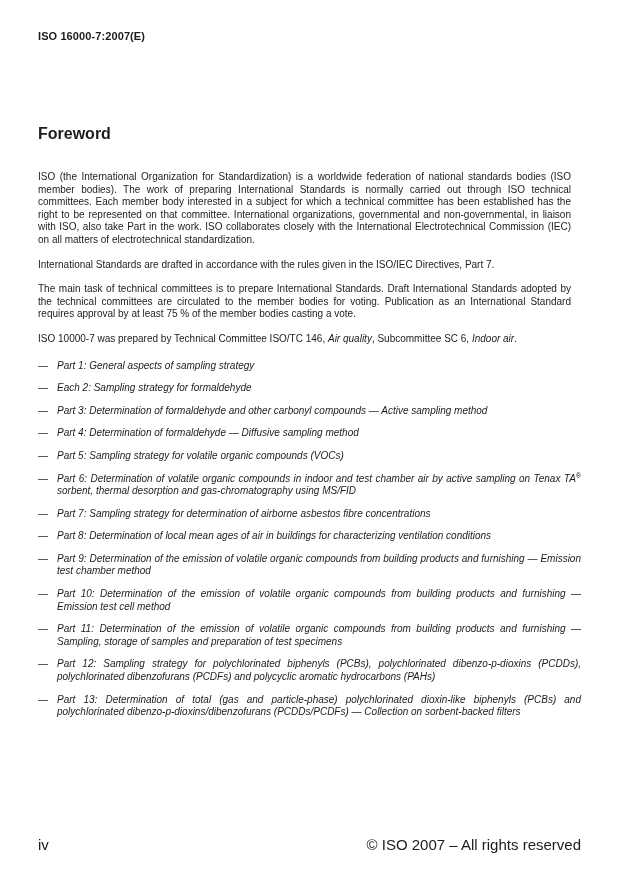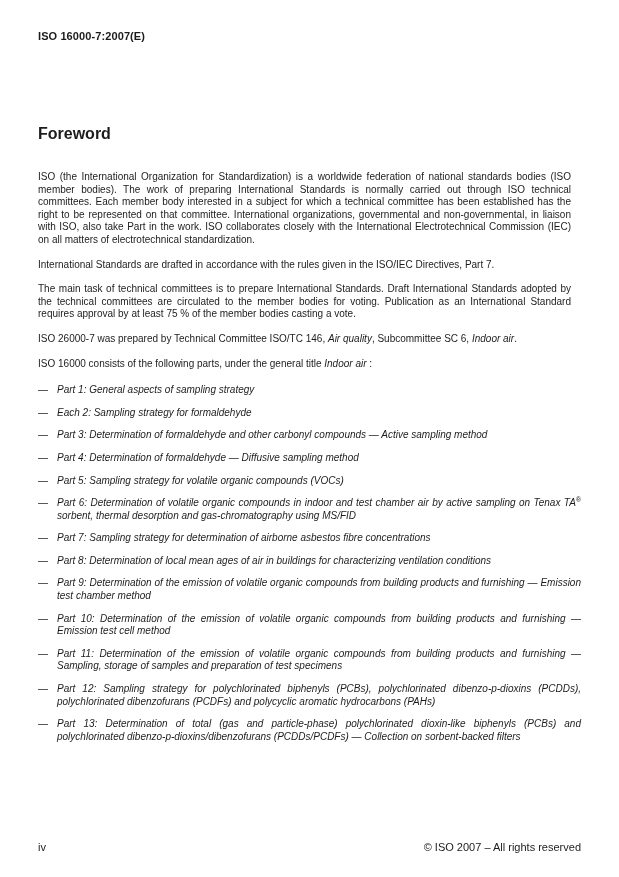--- a/index.html
+++ b/index.html
@@ -60,39 +60,38 @@
   .it { font-style: italic; }
   sup { font-size: 7px; line-height: 0; }
   .footer {
     position: absolute;
     left: 38px;
     right: 38px;
     bottom: 24px;
     display: flex;
     justify-content: space-between;
     align-items: baseline;
-    font-size: 11px;
+    font-size: 15px;
   }
 </style>
 </head>
 <body>
 
 <div class="page">
 
   <div class="doc-header">ISO 16000-7:2007(E)</div>
 
   <div class="main">
     <h1 class="title">Foreword</h1>
 
     <div id="paragraphs">
         <p class="para"><span>ISO (the International Organization for Standardization) is a worldwide federation of national standards bodies (ISO member bodies). The work of preparing International Standards is normally carried out through ISO technical committees. Each member body interested in a subject for which a technical committee has been established has the right to be represented on that committee. International organizations, governmental and non-governmental, in liaison with ISO, also take Part in the work. ISO collaborates closely with the International Electrotechnical Commission (IEC) on all matters of electrotechnical standardization.</span></p>
         <p class="para"><span>International Standards are drafted in accordance with the rules given in the ISO/IEC Directives, Part 7.</span></p>
         <p class="para"><span>The main task of technical committees is to prepare International Standards. Draft International Standards adopted by the technical committees are circulated to the member bodies for voting. Publication as an International Standard requires approval by at least 75 % of the member bodies casting a vote.</span></p>
-        <p class="para"><span>ISO 26000-7 was prepared by Technical Committee ISO/TC 146, </span><span class="it">Air quality</span><span>, Subcommittee SC 6, </span><span class="it">Indoor air</span><span>.</span></p>
-        <p class="para"><span>ISO 16000 consists of the following parts, under the general title </span><span class="it">Indoor air</span><span> :</span></p>
+        <p class="para"><span>ISO 10000-7 was prepared by Technical Committee ISO/TC 146, </span><span class="it">Air quality</span><span>, Subcommittee SC 6, </span><span class="it">Indoor air</span><span>.</span></p>
       </div>
 
     <div id="parts" class="parts-list">
         <div class="list-item">
           <span class="dash">—</span>
           <span class="item-text"><span class="it">Part 1: General aspects of sampling strategy</span></span>
         </div>
         <div class="list-item">
           <span class="dash">—</span>
           <span class="item-text"><span class="it">Each 2: Sampling strategy for formaldehyde</span></span>

